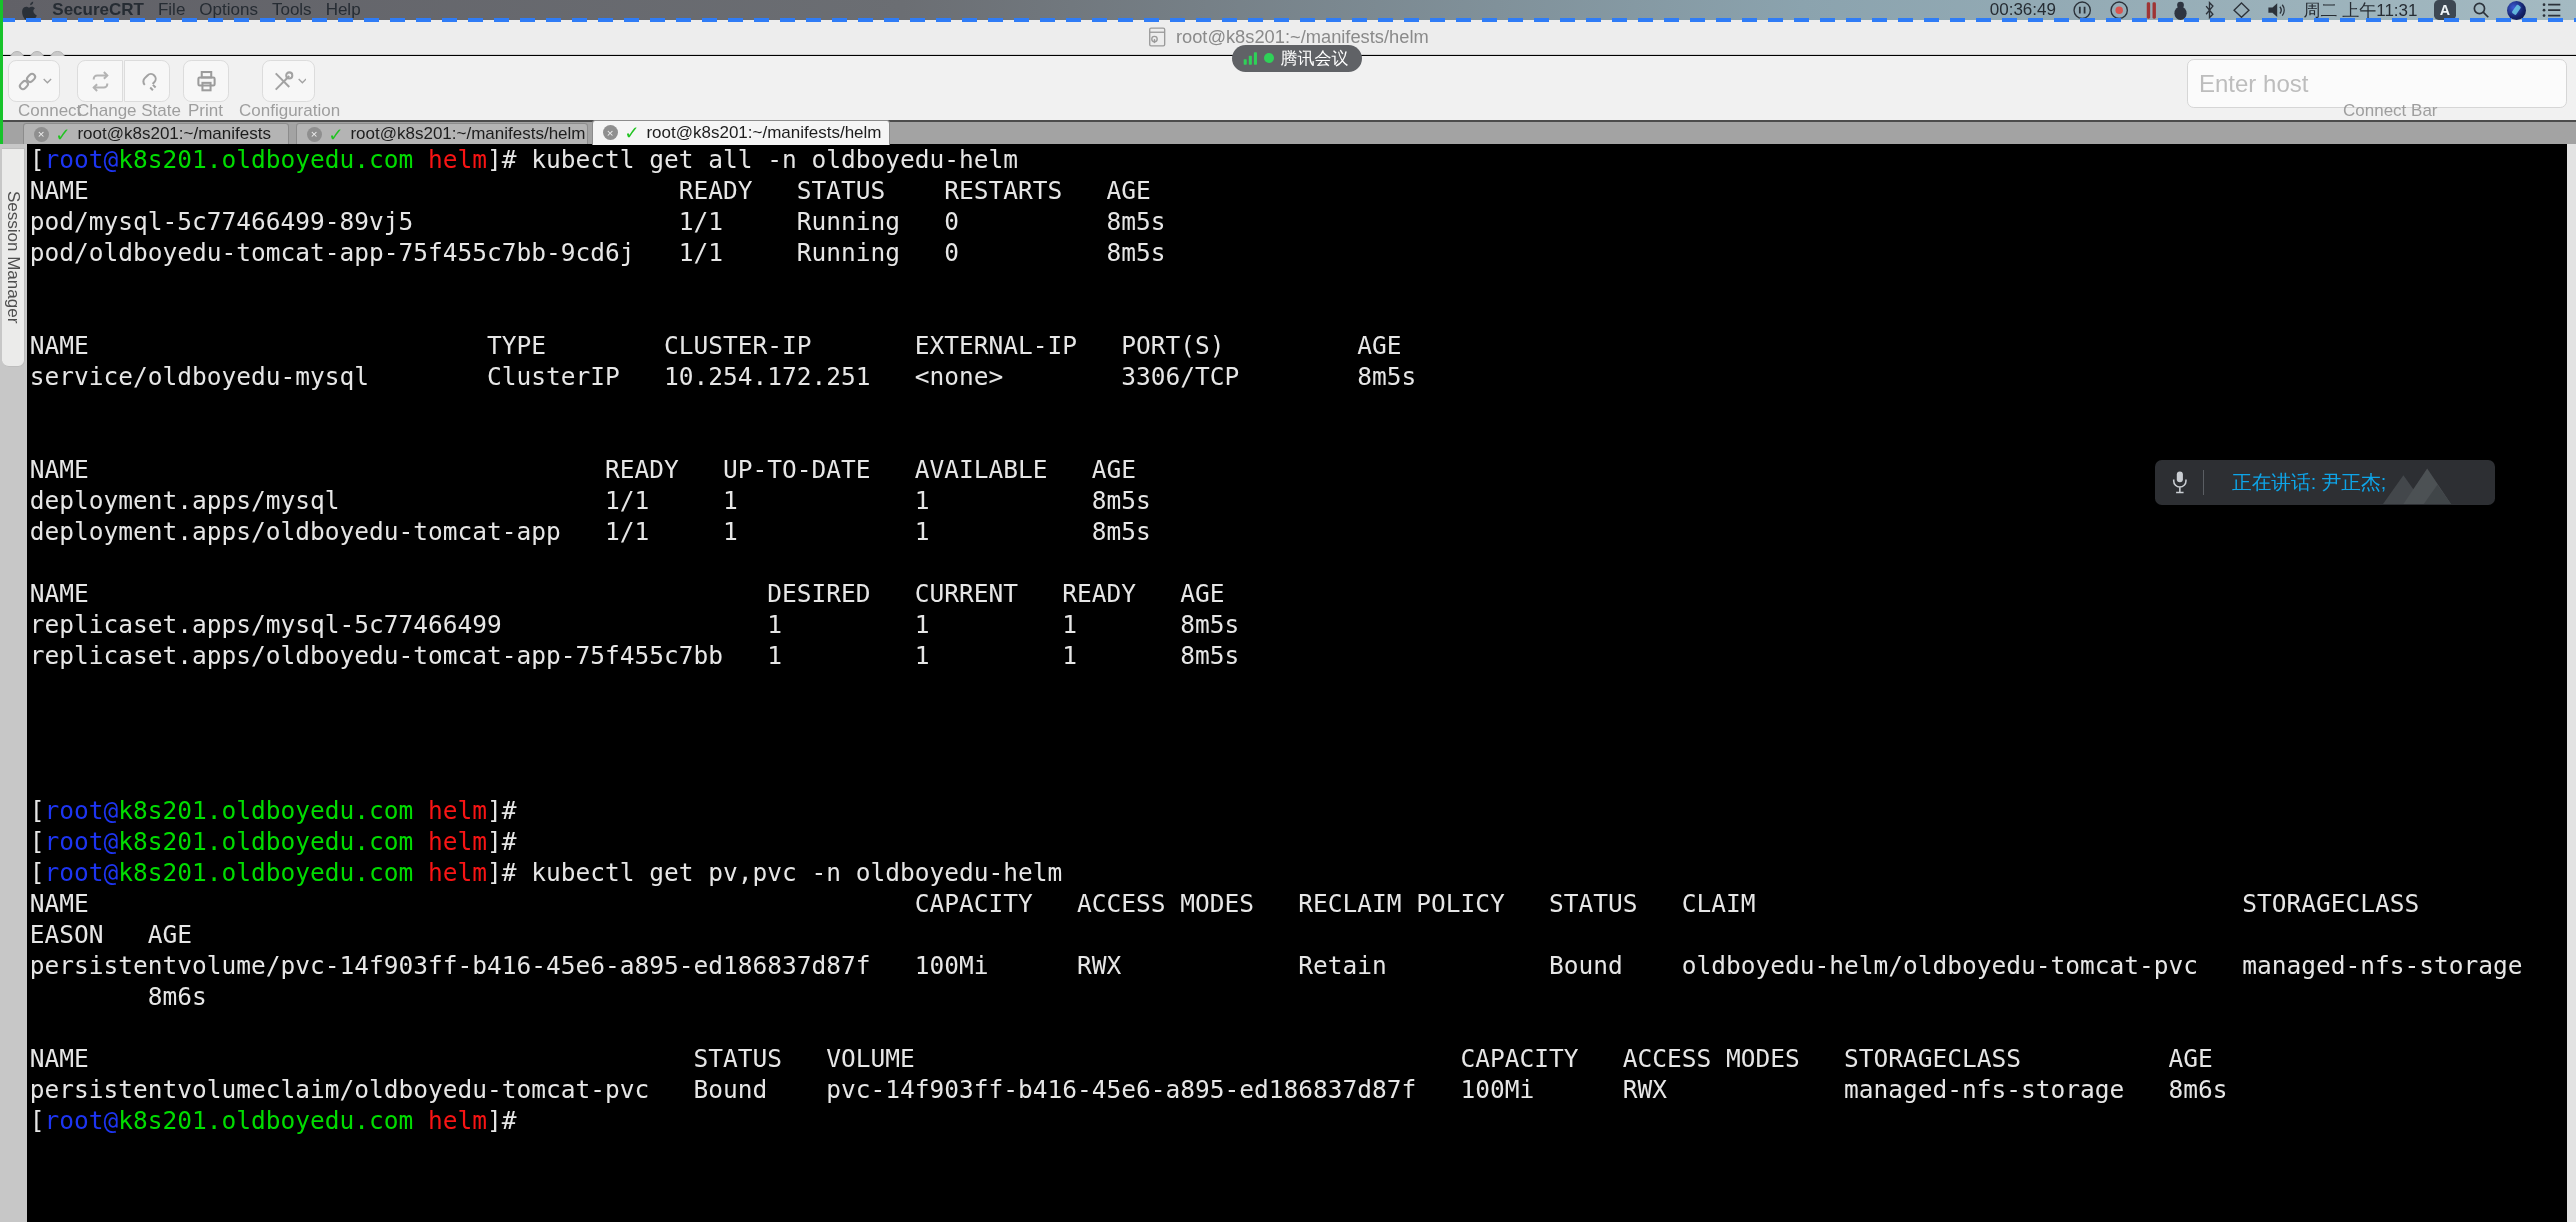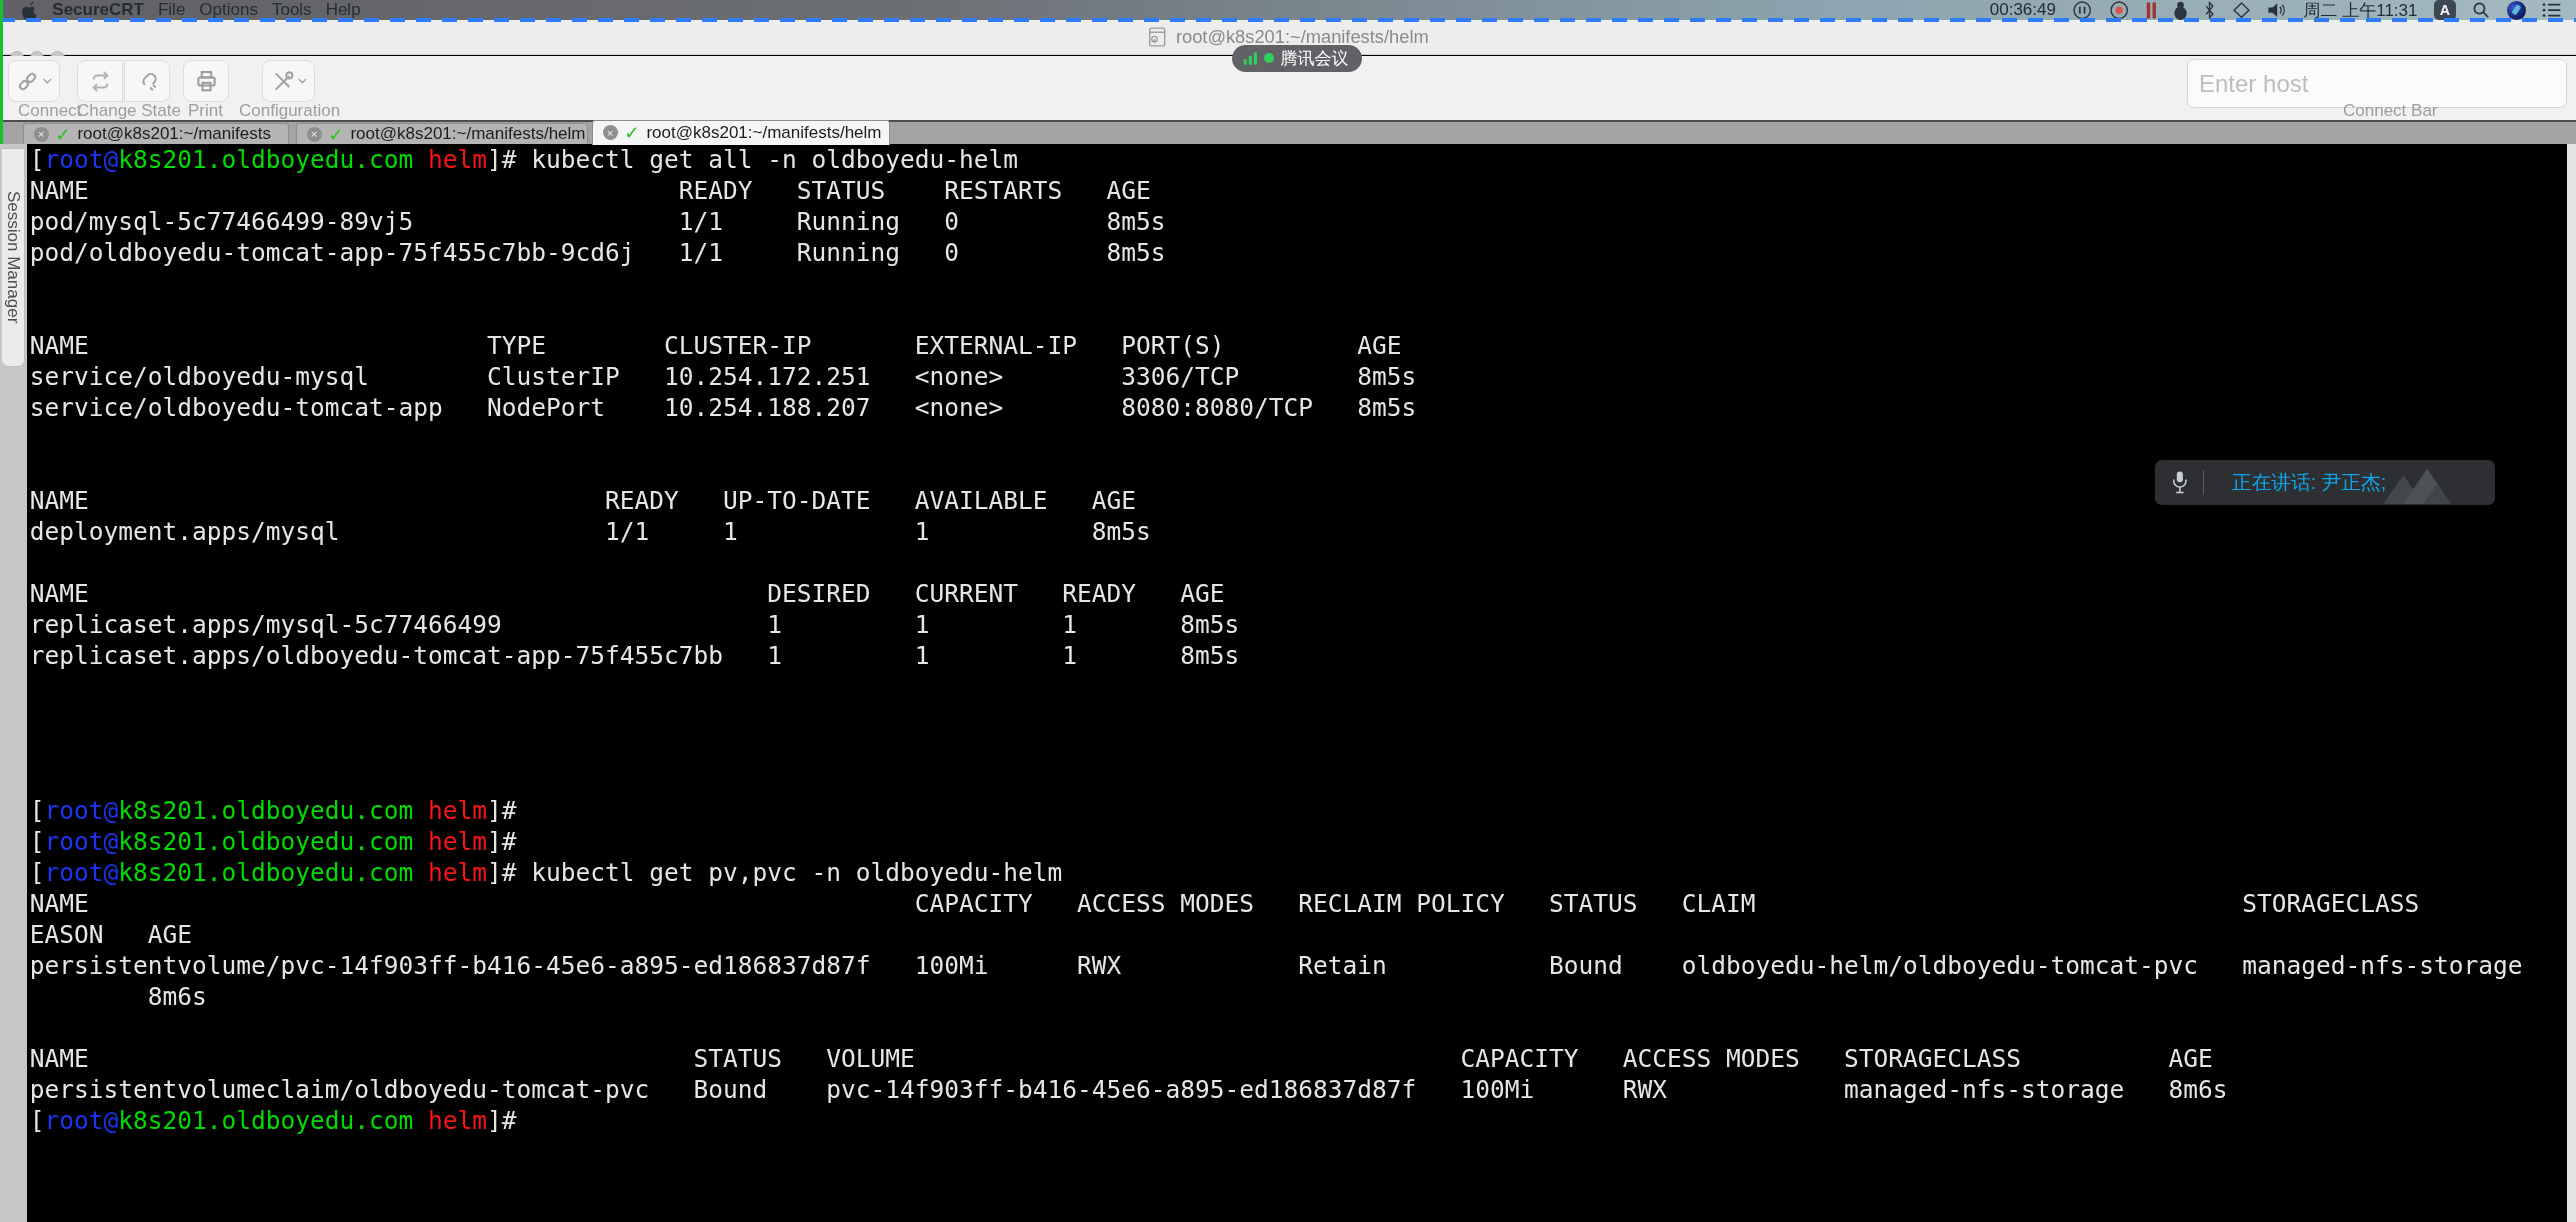--- a/index.html
+++ b/index.html
@@ -257,25 +257,25 @@
 
   <div class="terminal">
       <div class="trow"><span class="c-fg">[</span><span class="c-blue">root@</span><span class="c-green">k8s201.oldboyedu.com</span><span class="c-fg"> </span><span class="c-red">helm</span><span class="c-fg">]# </span><span class="c-fg">kubectl get all -n oldboyedu-helm</span></div>
       <div class="trow"><span class="c-fg">NAME                                        READY   STATUS    RESTARTS   AGE</span></div>
       <div class="trow"><span class="c-fg">pod/mysql-5c77466499-89vj5                  1/1     Running   0          8m5s</span></div>
       <div class="trow"><span class="c-fg">pod/oldboyedu-tomcat-app-75f455c7bb-9cd6j   1/1     Running   0          8m5s</span></div>
       <div class="trow"><span class="c-fg"></span></div>
       <div class="trow"><span class="c-fg"></span></div>
       <div class="trow"><span class="c-fg">NAME                           TYPE        CLUSTER-IP       EXTERNAL-IP   PORT(S)         AGE</span></div>
       <div class="trow"><span class="c-fg">service/oldboyedu-mysql        ClusterIP   10.254.172.251   &lt;none&gt;        3306/TCP        8m5s</span></div>
-      <div class="trow"><span class="c-fg">service/oldboyedu-tomcat-app   NodePort    10.254.188.207   &lt;none&gt;        8080:8080/TCP   8m5s</span></div>
       <div class="trow"><span class="c-fg"></span></div>
       <div class="trow"><span class="c-fg"></span></div>
       <div class="trow"><span class="c-fg">NAME                                   READY   UP-TO-DATE   AVAILABLE   AGE</span></div>
       <div class="trow"><span class="c-fg">deployment.apps/mysql                  1/1     1            1           8m5s</span></div>
+      <div class="trow"><span class="c-fg">deployment.apps/oldboyedu-tomcat-app   1/1     1            1           8m5s</span></div>
       <div class="trow"><span class="c-fg"></span></div>
       <div class="trow"><span class="c-fg">NAME                                              DESIRED   CURRENT   READY   AGE</span></div>
       <div class="trow"><span class="c-fg">replicaset.apps/mysql-5c77466499                  1         1         1       8m5s</span></div>
       <div class="trow"><span class="c-fg">replicaset.apps/oldboyedu-tomcat-app-75f455c7bb   1         1         1       8m5s</span></div>
       <div class="trow"><span class="c-fg"></span></div>
       <div class="trow"><span class="c-fg"></span></div>
       <div class="trow"><span class="c-fg"></span></div>
       <div class="trow"><span class="c-fg"></span></div>
       <div class="trow"><span class="c-fg">[</span><span class="c-blue">root@</span><span class="c-green">k8s201.oldboyedu.com</span><span class="c-fg"> </span><span class="c-red">helm</span><span class="c-fg">]# </span></div>
       <div class="trow"><span class="c-fg">[</span><span class="c-blue">root@</span><span class="c-green">k8s201.oldboyedu.com</span><span class="c-fg"> </span><span class="c-red">helm</span><span class="c-fg">]# </span></div>

